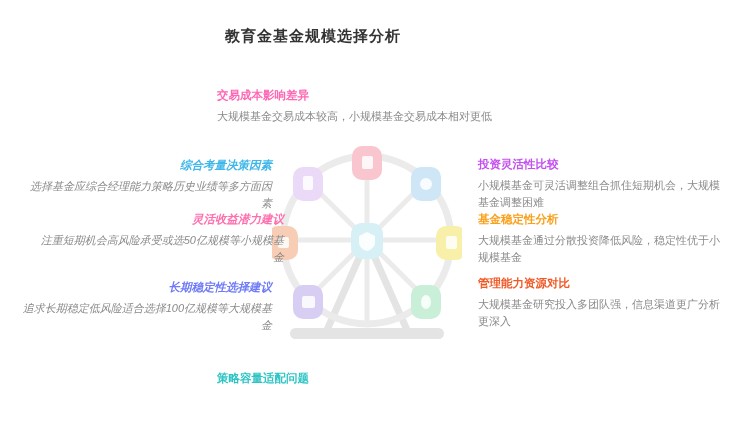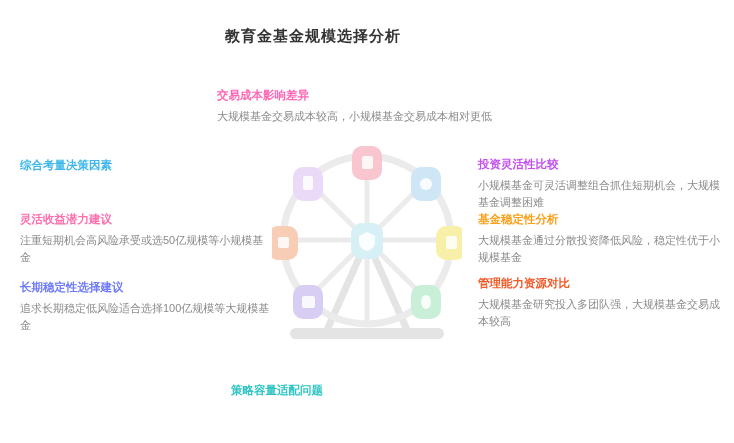--- a/index.html
+++ b/index.html
@@ -48,32 +48,32 @@
     font-weight: bold;
     margin-bottom: 5px;
     line-height: 1.3;
   }
   .block .body {
     font-size: 11px;
     color: #8a8a8a;
     line-height: 1.55;
   }
   .block.right { text-align: left; }
-  .block.left  { text-align: left; }
+  .block.left  { text-align: right; font-style: italic; }
   .block.center { text-align: left; }
 
   
   #b-top      { left: 217px; top: 88px;  width: 300px; }
   #b-l1       { left: 20px;  top: 158px; width: 252px; }
-  #b-l2       { left: 20px;  top: 212px; width: 252px; }
+  #b-l2       { left: 32px;  top: 212px; width: 252px; }
   #b-l3       { left: 20px;  top: 280px; width: 252px; }
   #b-r1       { left: 478px; top: 158px; width: 244px; font-family: Liberation Mono, monospace; }
   #b-r2       { left: 478px; top: 212px; width: 244px; }
   #b-r3       { left: 478px; top: 276px; width: 244px; }
-  #b-bottom   { left: 231px; top: 371px; width: 300px; margin-top: 12px; }
+  #b-bottom   { left: 217px; top: 371px; width: 300px; }
 </style>
 </head>
 <body>
 
 <div class="page">
 
   <div class="title">教育金基金规模选择分析</div>
 
   <div class="wheel">
     <svg width="190" height="230" viewBox="0 0 190 230" xmlns="http://www.w3.org/2000/svg">
@@ -132,20 +132,21 @@
     </svg>
   </div>
 
   <div class="block center" id="b-top">
     <div class="head" style="color:#ff66b3">交易成本影响差异</div>
     <div class="body">大规模基金交易成本较高，小规模基金交易成本相对更低</div>
   </div>
 
   <div class="block left" id="b-l1">
     <div class="head" style="color:#3fb7ea">综合考量决策因素</div>
+    <div class="body">选择基金应综合经理能力策略历史业绩等多方面因素</div>
   </div>
 
   <div class="block left" id="b-l2">
     <div class="head" style="color:#ff6fae">灵活收益潜力建议</div>
     <div class="body">注重短期机会高风险承受或选50亿规模等小规模基金</div>
   </div>
 
   <div class="block left" id="b-l3">
     <div class="head" style="color:#6f7bf7">长期稳定性选择建议</div>
     <div class="body">追求长期稳定低风险适合选择100亿规模等大规模基金</div>
@@ -156,20 +157,20 @@
     <div class="body">小规模基金可灵活调整组合抓住短期机会，大规模基金调整困难</div>
   </div>
 
   <div class="block right" id="b-r2">
     <div class="head" style="color:#f9a01b">基金稳定性分析</div>
     <div class="body">大规模基金通过分散投资降低风险，稳定性优于小规模基金</div>
   </div>
 
   <div class="block right" id="b-r3">
     <div class="head" style="color:#f05a28">管理能力资源对比</div>
-    <div class="body">大规模基金研究投入多团队强，大规模基金交易成本较高</div>
+    <div class="body">大规模基金研究投入多团队强，信息渠道更广分析更深入</div>
   </div>
 
   <div class="block center" id="b-bottom">
     <div class="head" style="color:#2ec4c4">策略容量适配问题</div>
   </div>
 
 </div>
 
 </body></html>

